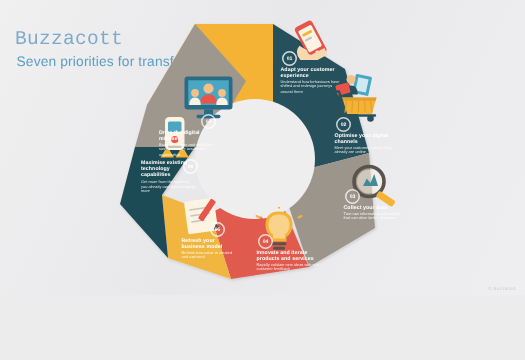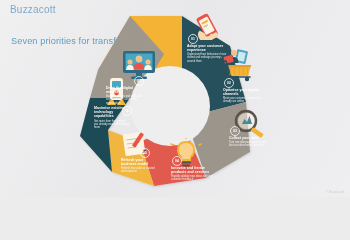--- a/index.html
+++ b/index.html
@@ -3,21 +3,21 @@
 <meta charset="utf-8">
 <style>
   html,body{margin:0;padding:0;}
   body{
     width:350px;height:197px;overflow:hidden;
     background:#ececed;
     font-family:"Liberation Sans", sans-serif;
     position:relative;
   }
   .slide{position:absolute;inset:0;background:linear-gradient(115deg,#f0f0f1 0%,#e8e8ea 45%,#efeef0 100%);}
-  .logo{position:absolute;left:10px;top:4px;font-size:10px;color:#7fa9c9;letter-spacing:.2px;font-family:Liberation Sans, sans-serif;}
+  .logo{position:absolute;left:10px;top:18px;font-size:13px;color:#7fa9c9;letter-spacing:.2px;font-family:Liberation Mono, monospace;}
   .title{position:absolute;left:11px;top:36px;font-size:9.2px;color:#5b9ec4;letter-spacing:.1px;}
   .footer{position:absolute;right:6px;bottom:3px;font-size:3px;color:#cfc9cd;letter-spacing:.2px;}
   .wheel{position:absolute;left:78px;top:2px;width:200px;height:195px;}
   .wheel svg{position:absolute;left:0;top:0;}
   .seg-text{position:absolute;color:#ffffff;line-height:1.18;}
   .seg-text .hd{font-size:3.5px;font-weight:bold;display:block;margin-bottom:1.2px;letter-spacing:.05px;}
   .seg-text .bd{font-size:2.6px;display:block;opacity:.88;letter-spacing:.02px;}
   .badge{position:absolute;width:8px;height:8px;border-radius:50%;border:.6px solid rgba(255,255,255,.75);
     display:flex;align-items:center;justify-content:center;font-size:3.4px;color:#fff;font-weight:bold;}
   .dark .hd,.dark .bd{color:#fff;}

